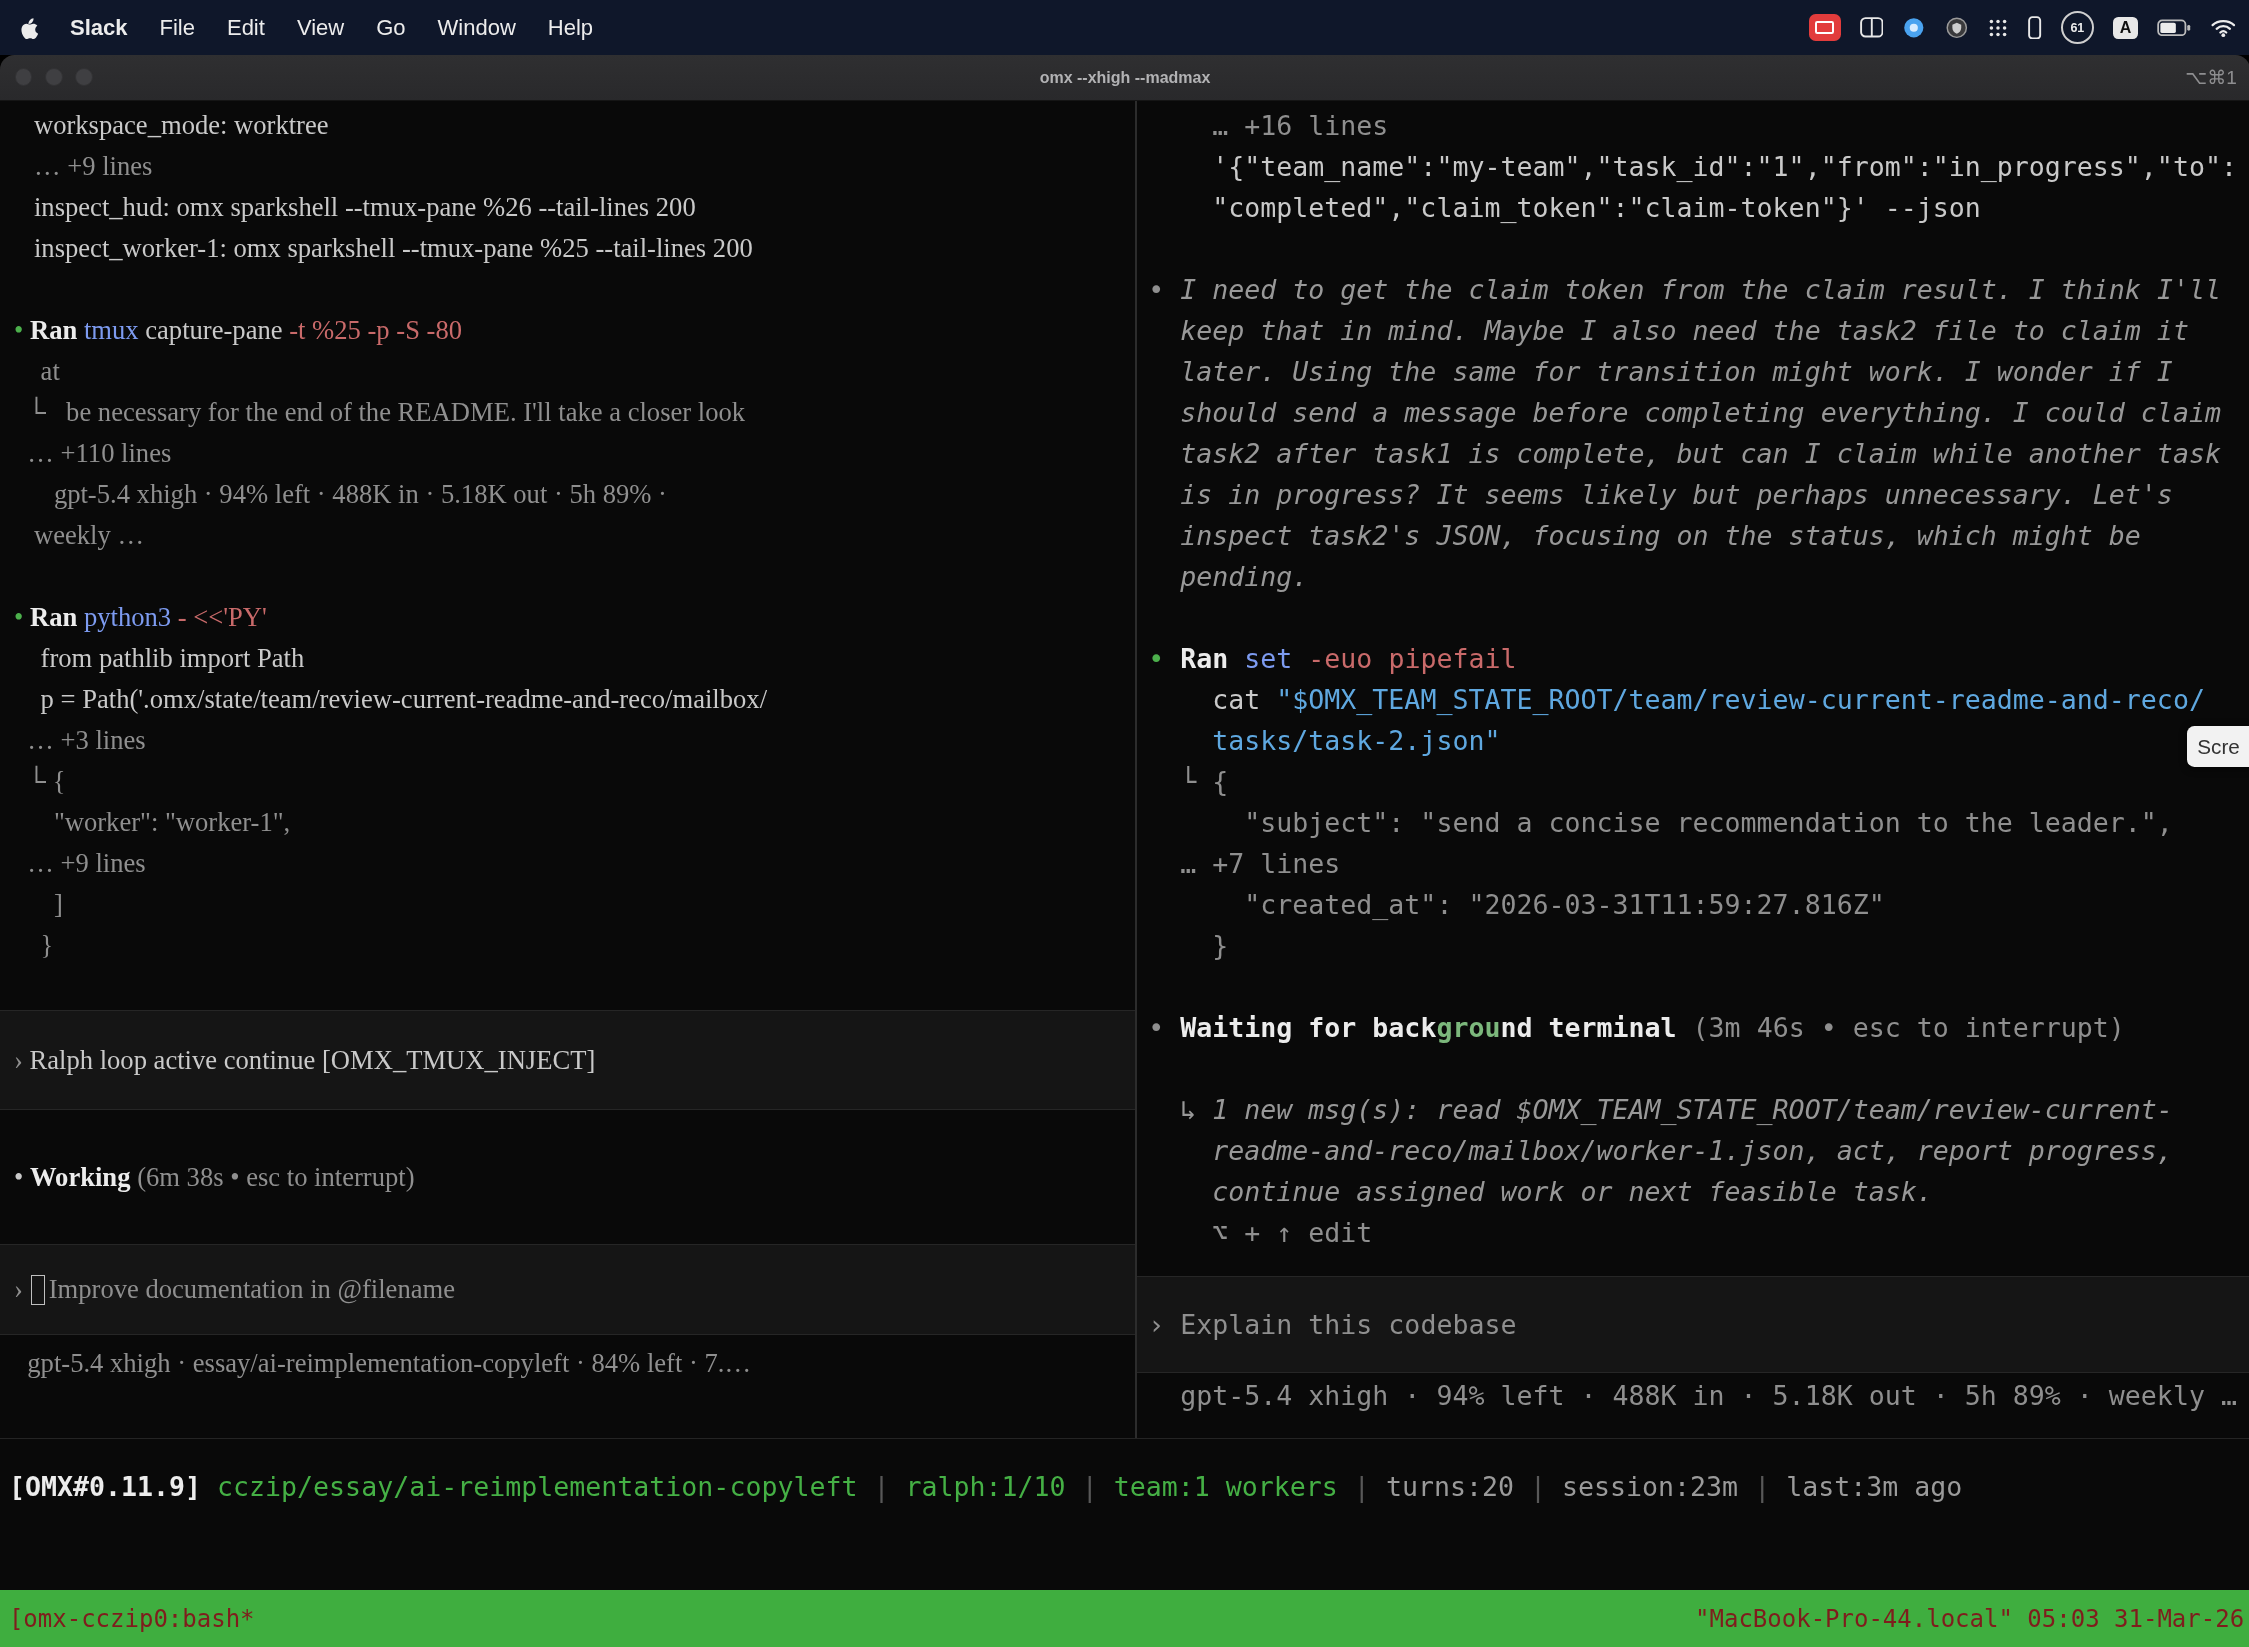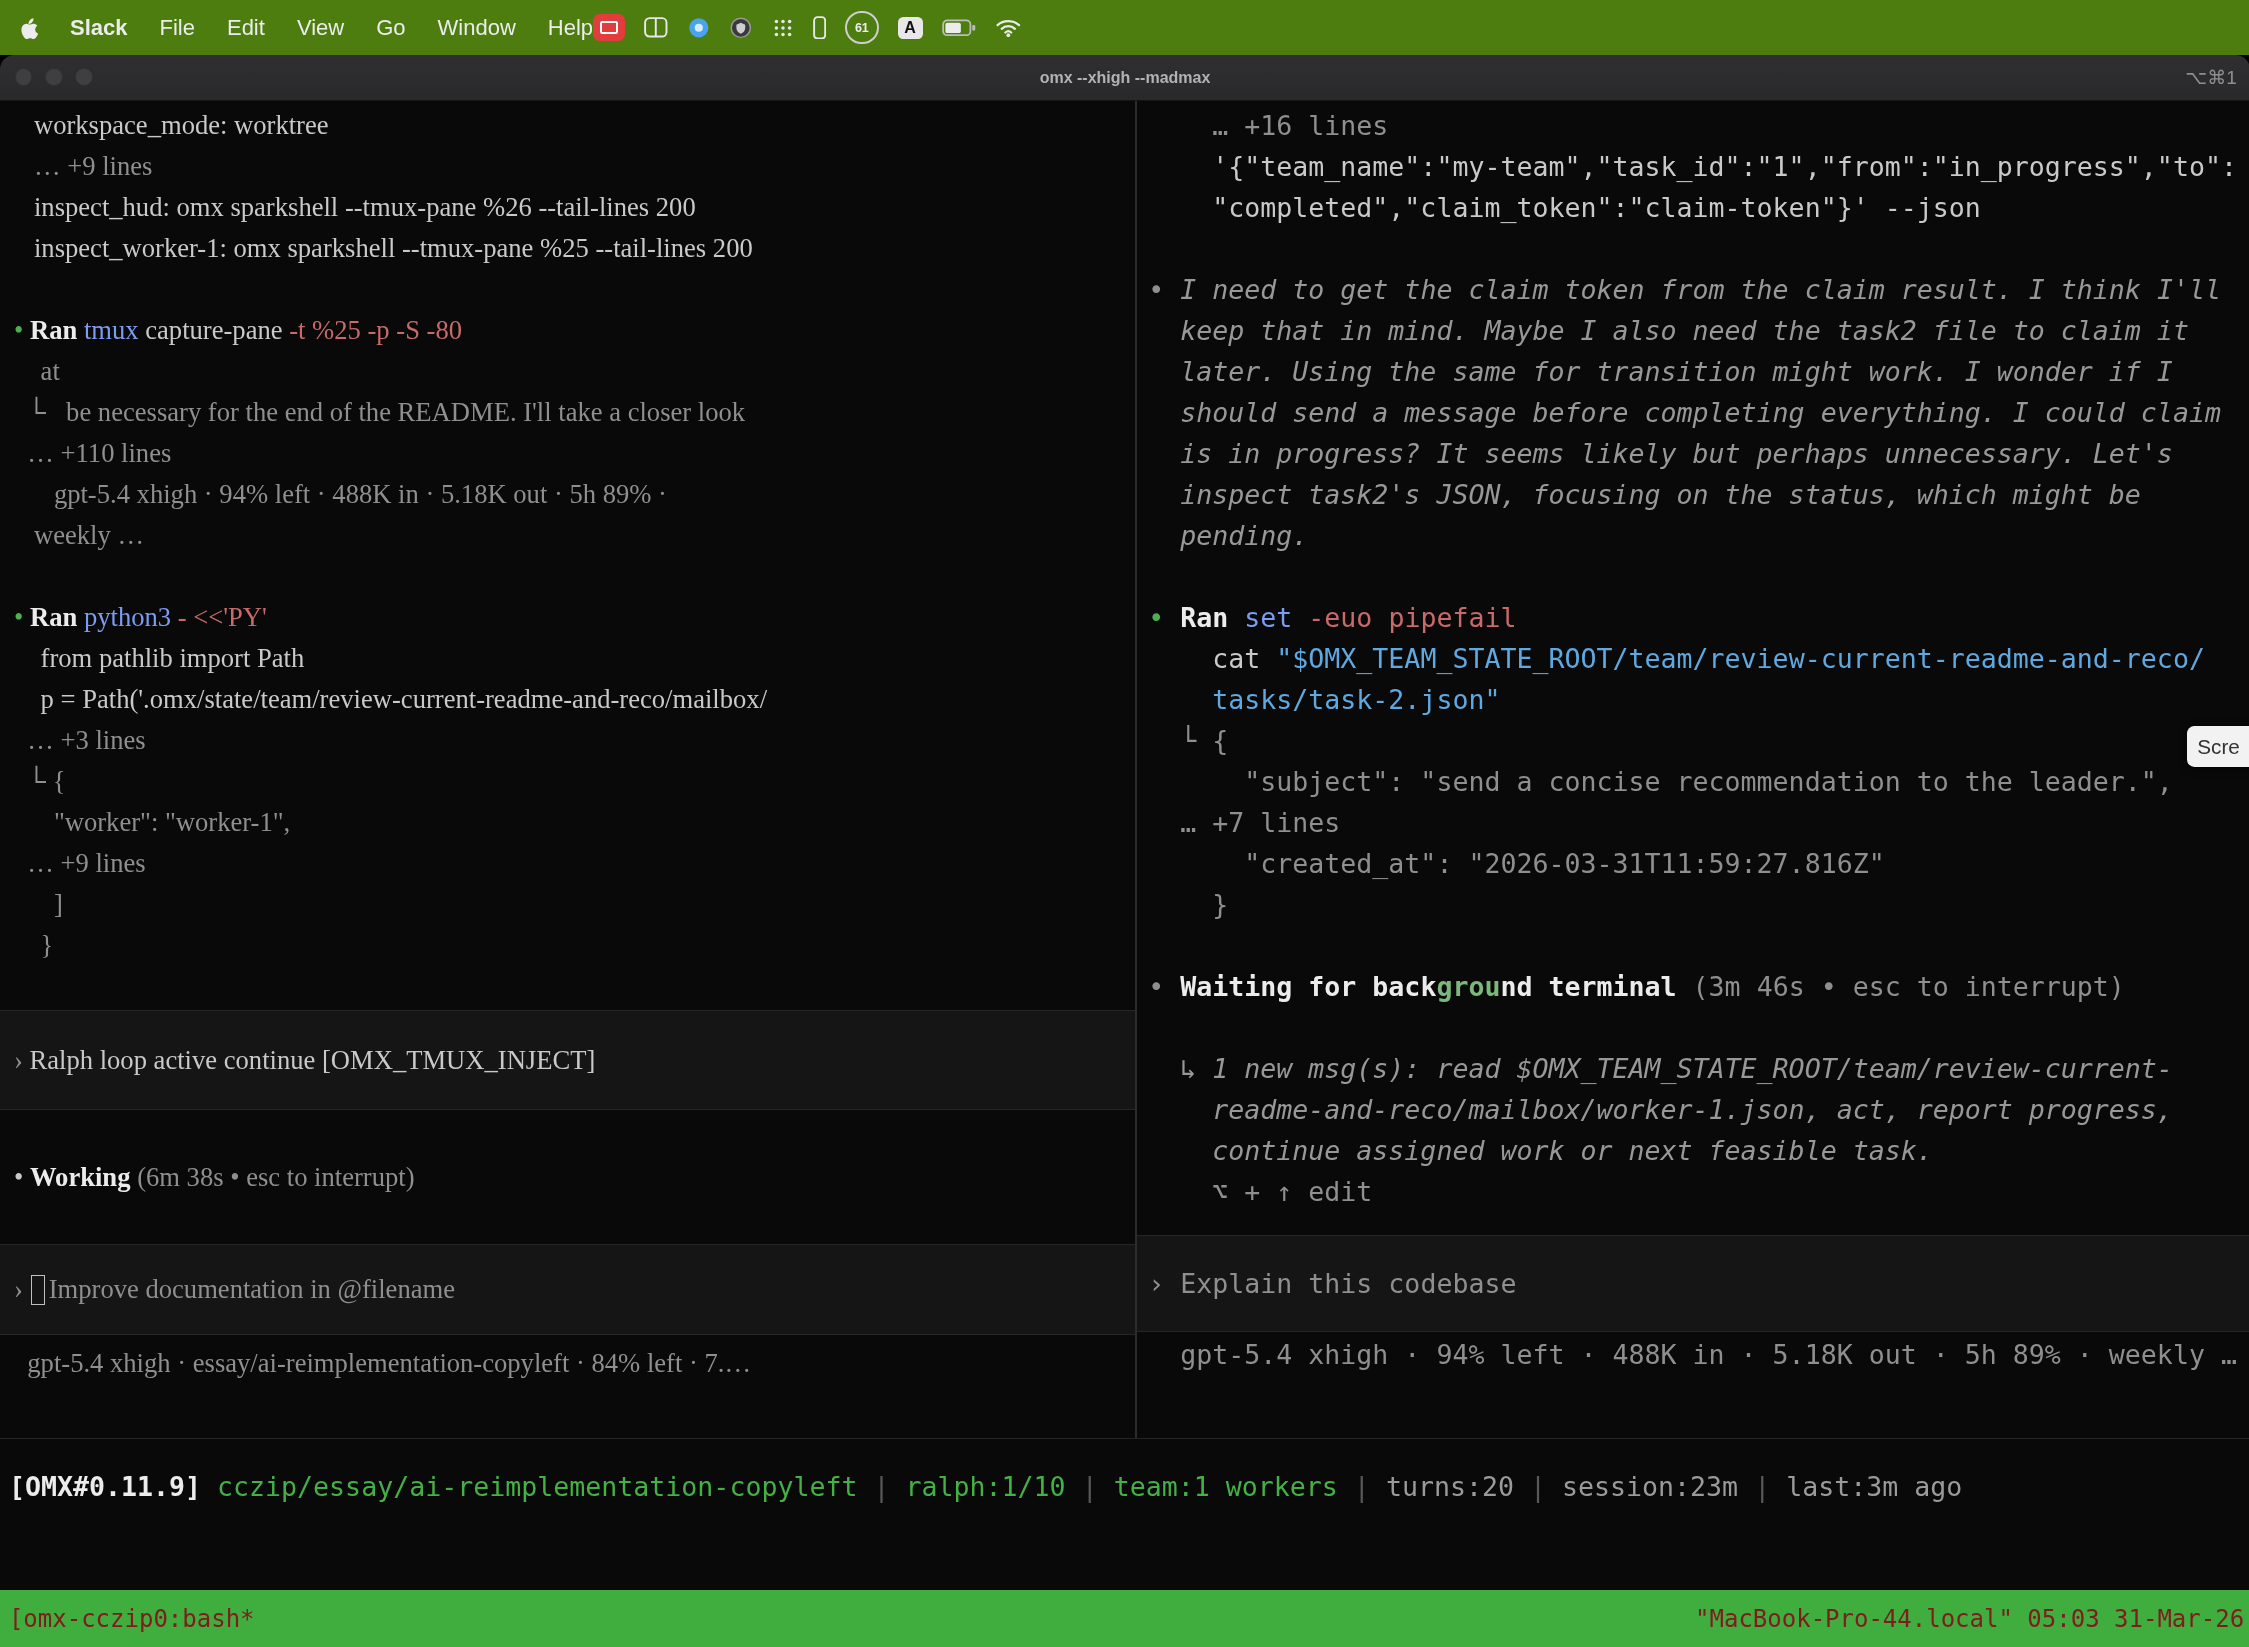--- a/index.html
+++ b/index.html
@@ -2,22 +2,22 @@
 <html style="font-size:11.8px"><head>
 <meta charset="utf-8">
 <style>
   html,body{margin:0;padding:0;}
   body{
     width:2250px;height:1648px;background:#000;overflow:hidden;position:relative;
     font-family:"Liberation Sans",sans-serif;
   }
   
   .menubar{
-    position:absolute;top:0;left:0;width:2250px;height:55px;background:#4d7c0f;
-    display:flex;align-items:center;
+    position:absolute;top:0;left:0;width:2250px;height:55px;background:#0f172a;
+    display:flex;justify-content:space-between;align-items:center;
     padding:0 13.3px 0 19px;box-sizing:border-box;color:#ececec;font-size:22px;
   }
   .mb-left{display:flex;align-items:center;gap:32px;}
   .mb-app{font-weight:bold;}
   .mb-item{font-weight:400;}
   .mb-icons{display:flex;align-items:center;gap:19px;}
   .ic{display:inline-flex;align-items:center;justify-content:center;height:32px;}
   .rec{width:32px;height:26.6px;background:#e23c3c;border-radius:6.6px;}
   .rec-inner{width:14.8px;height:9.6px;border:2.2px solid #fff;border-radius:2.2px;display:block;}
   .circ61{width:29.5px;height:29.5px;border:2.2px solid #cfcfcf;border-radius:50%;
@@ -230,20 +230,21 @@
       <div class="pane pane-r">
         <div>
             <div class="tline"><span class="g">    … +16 lines</span></div>
             <div class="tline"><span class="w">    '{"team_name":"my-team","task_id":"1","from":"in_progress","to":</span></div>
             <div class="tline"><span class="w">    "completed","claim_token":"claim-token"}' --json</span></div>
             <div class="tline"></div>
             <div class="tline"><span class="g">• </span><span class="it">I need to get the claim token from the claim result. I think I'll</span></div>
             <div class="tline"><span class="it">  keep that in mind. Maybe I also need the task2 file to claim it</span></div>
             <div class="tline"><span class="it">  later. Using the same for transition might work. I wonder if I</span></div>
             <div class="tline"><span class="it">  should send a message before completing everything. I could claim</span></div>
+            <div class="tline"><span class="it">  task2 after task1 is complete, but can I claim while another task</span></div>
             <div class="tline"><span class="it">  is in progress? It seems likely but perhaps unnecessary. Let's</span></div>
             <div class="tline"><span class="it">  inspect task2's JSON, focusing on the status, which might be</span></div>
             <div class="tline"><span class="it">  pending.</span></div>
             <div class="tline"></div>
             <div class="tline"><span class="grn">• </span><span class="b">Ran </span><span class="blu">set</span><span class="w"> </span><span class="red">-euo pipefail</span></div>
             <div class="tline"><span class="w">    cat </span><span class="cyn">"$OMX_TEAM_STATE_ROOT/team/review-current-readme-and-reco/</span></div>
             <div class="tline"><span class="cyn">    tasks/task-2.json"</span></div>
             <div class="tline"><span class="g">  └ {</span></div>
             <div class="tline"><span class="g">      "subject": "send a concise recommendation to the leader.",</span></div>
             <div class="tline"><span class="g">  … +7 lines</span></div>

